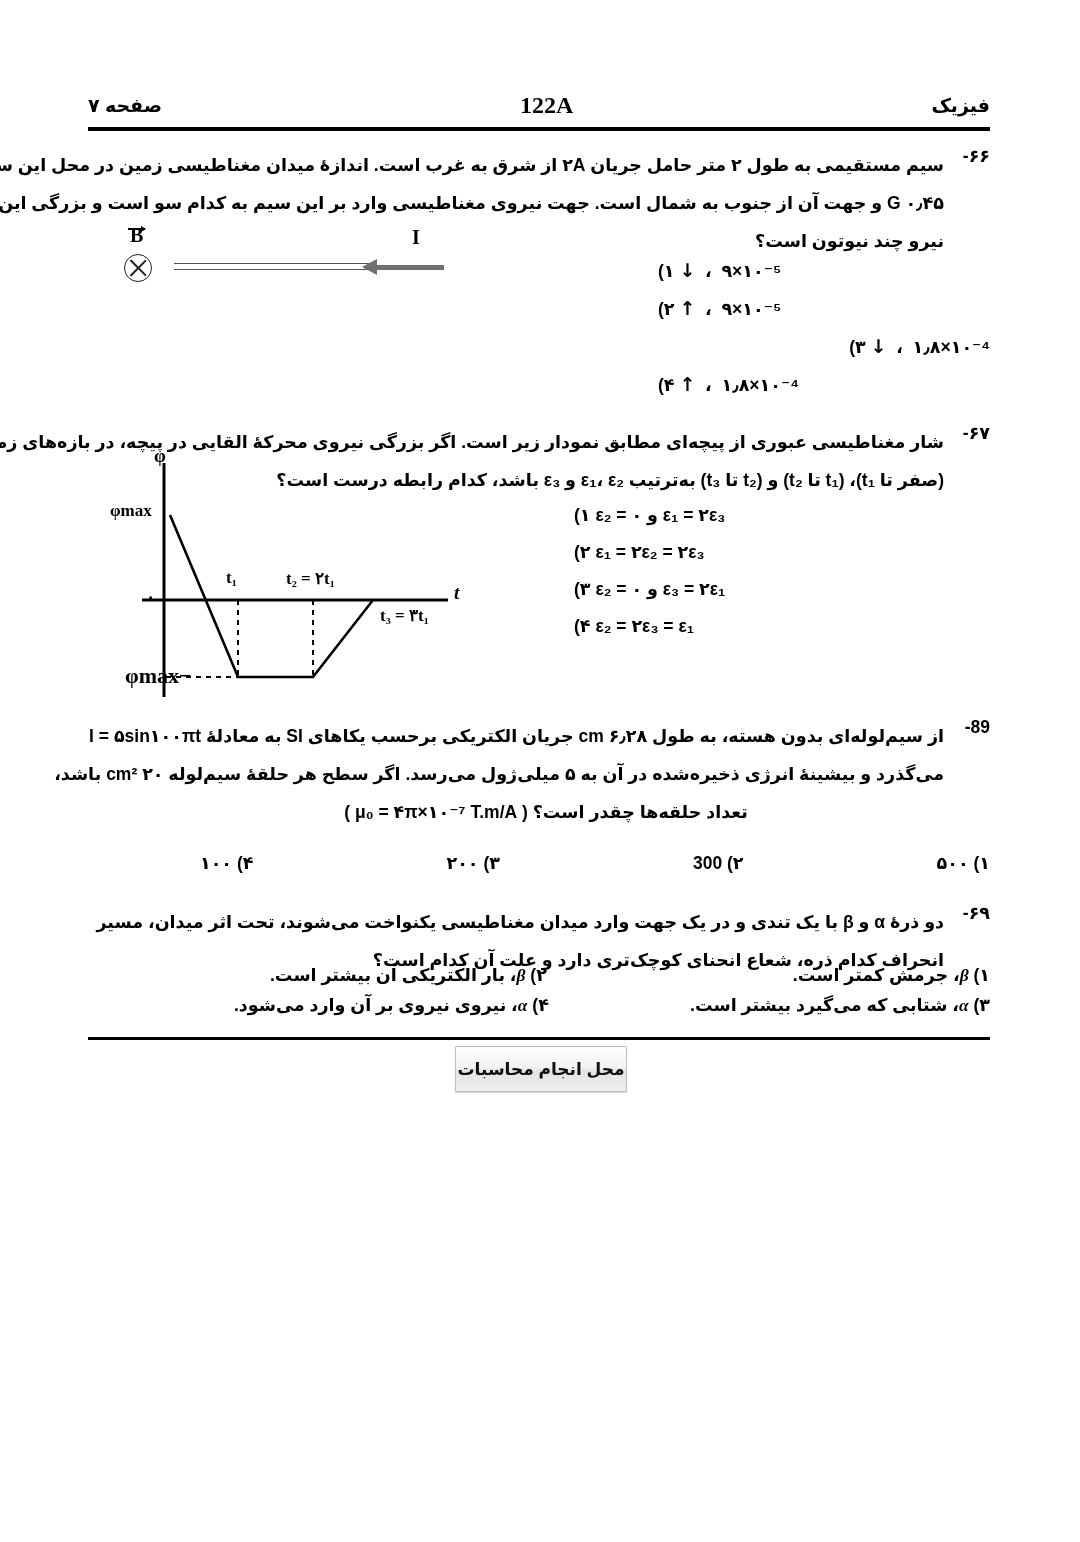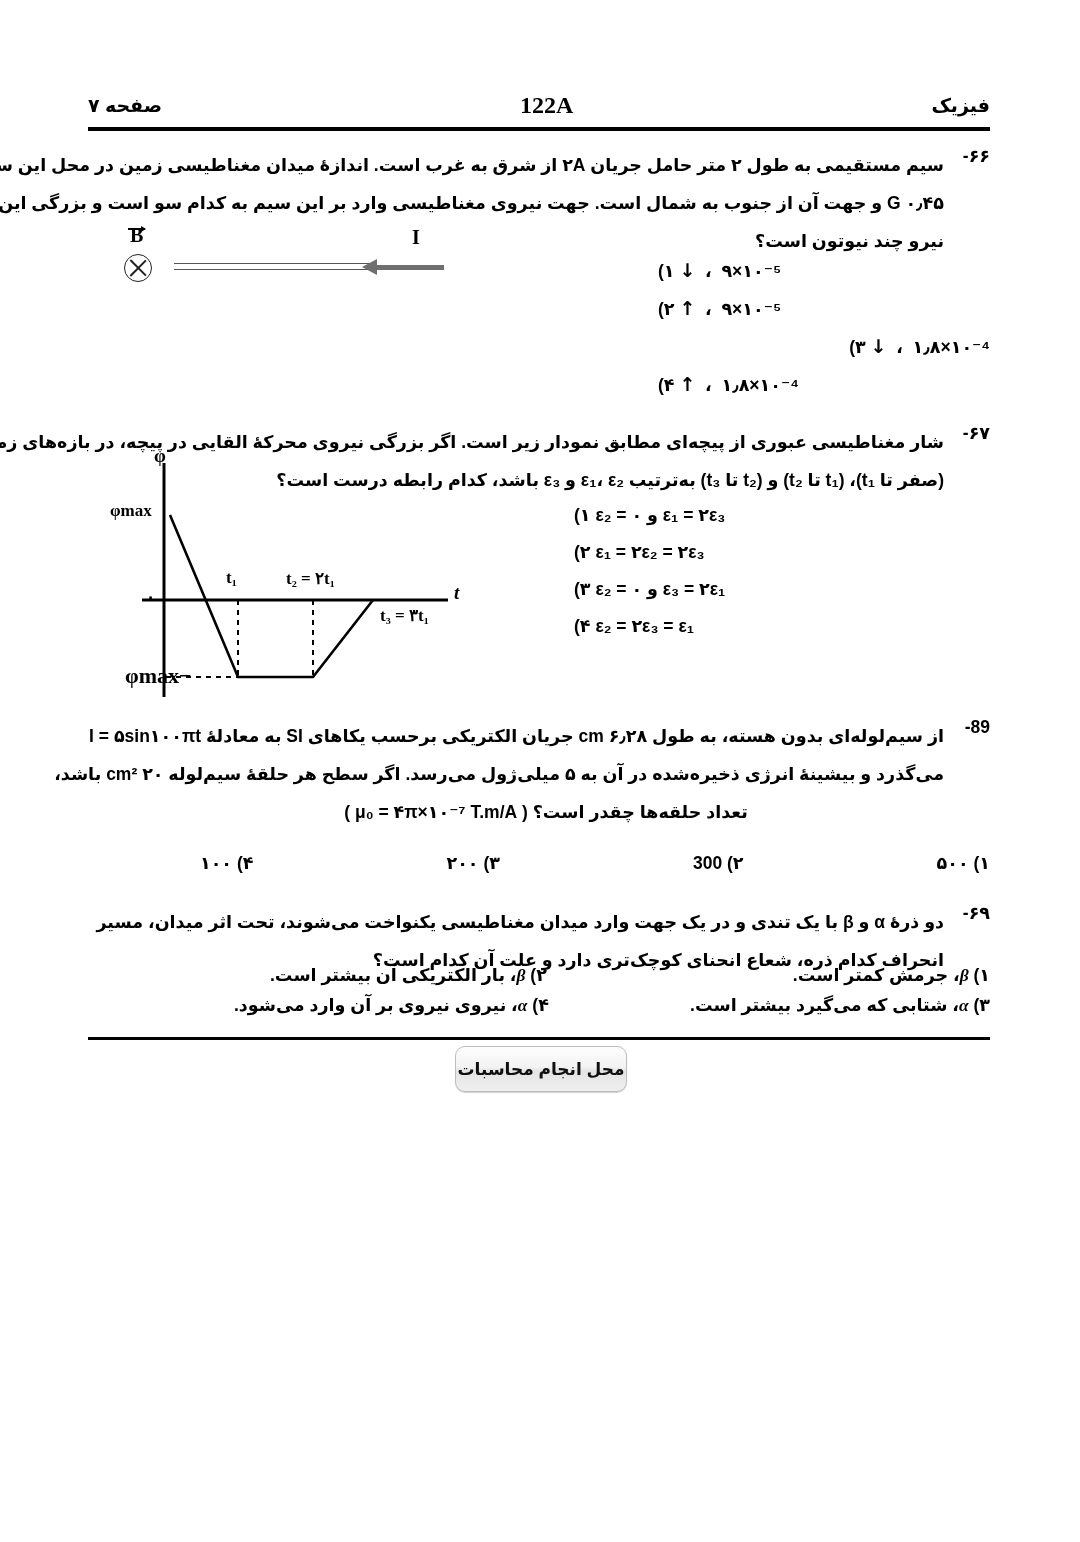--- a/index.html
+++ b/index.html
@@ -242,21 +242,21 @@
     height: 3px;
     background: #000;
   }
   .calcbox {
     position: absolute;
     left: 455px;
     top: 1046px;
     width: 170px;
     height: 44px;
     border: 1px solid #bdbdbd;
-    border-radius: 10px;
+    border-radius: 1px;
     background: linear-gradient(to bottom, #fdfdfd 0%, #f3f3f3 45%, #e4e4e4 55%, #efefef 100%);
     display: flex;
     align-items: center;
     justify-content: center;
     box-shadow: 0 1px 1px rgba(0,0,0,0.18);
   }
   .calcbox span {
     font-size: 17px;
     font-weight: bold;
     color: #101010;

